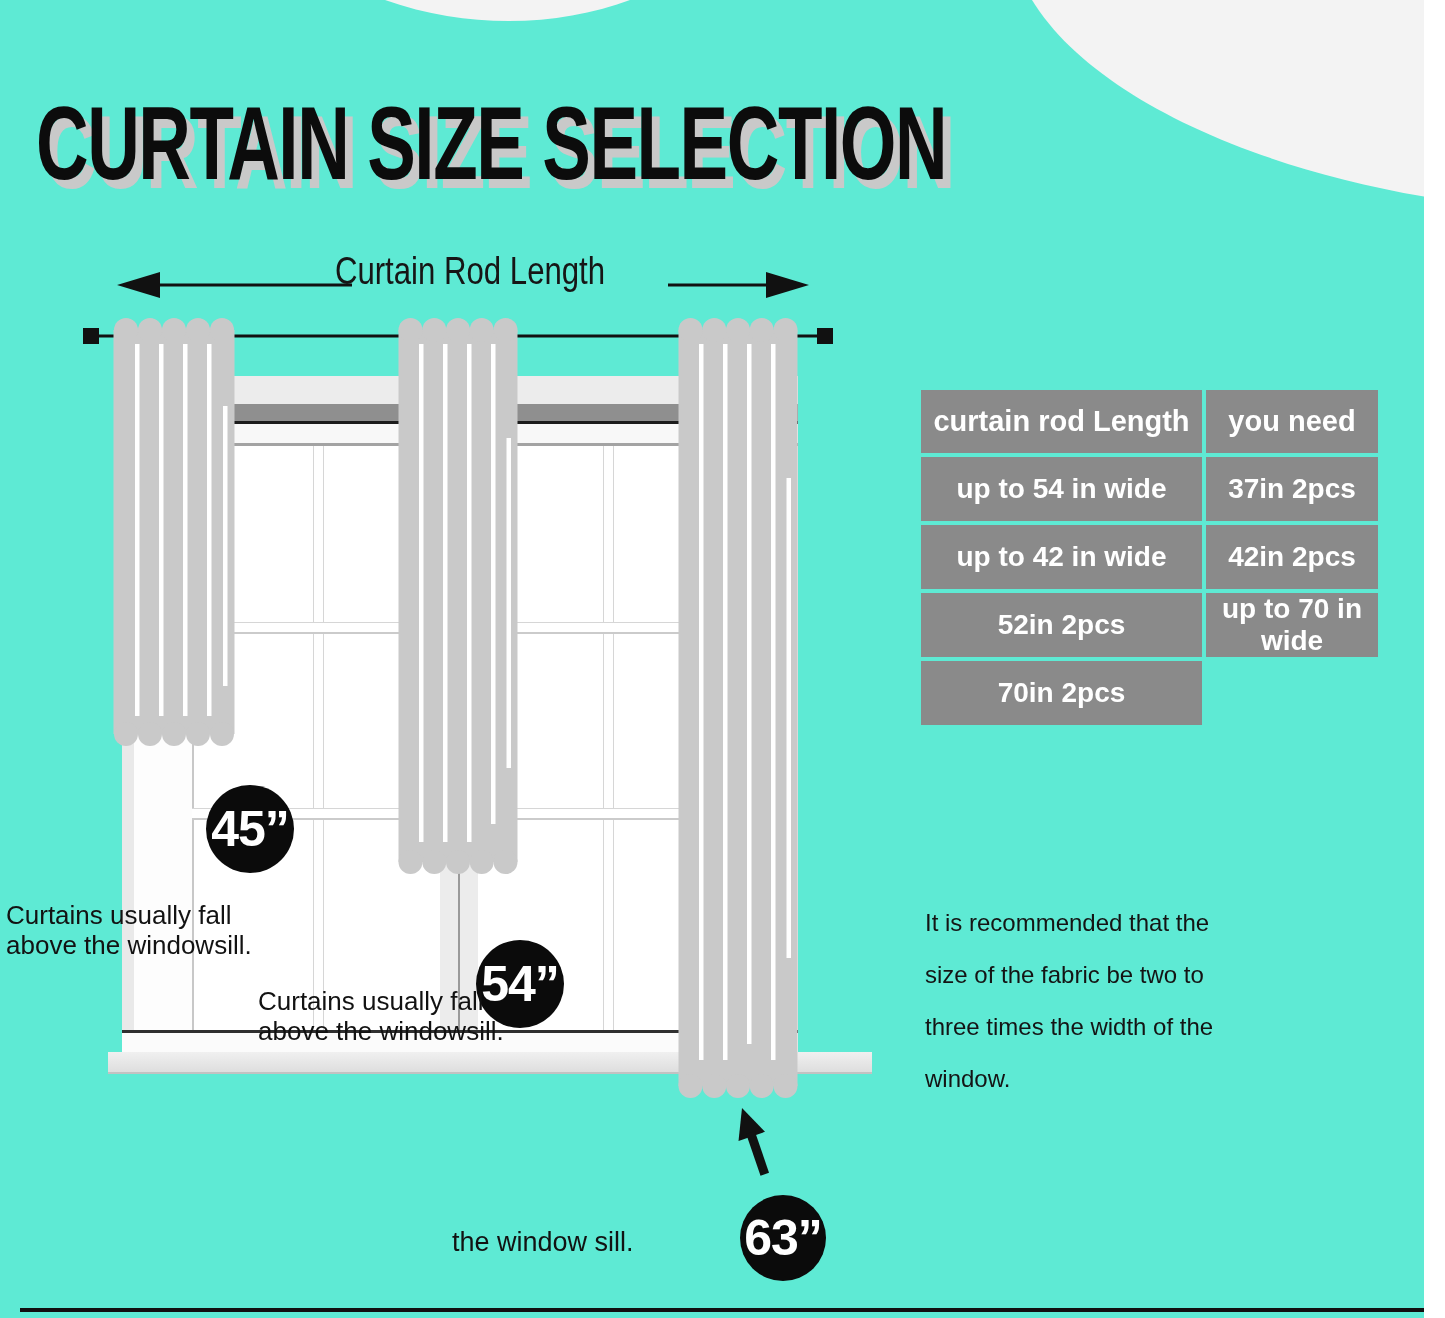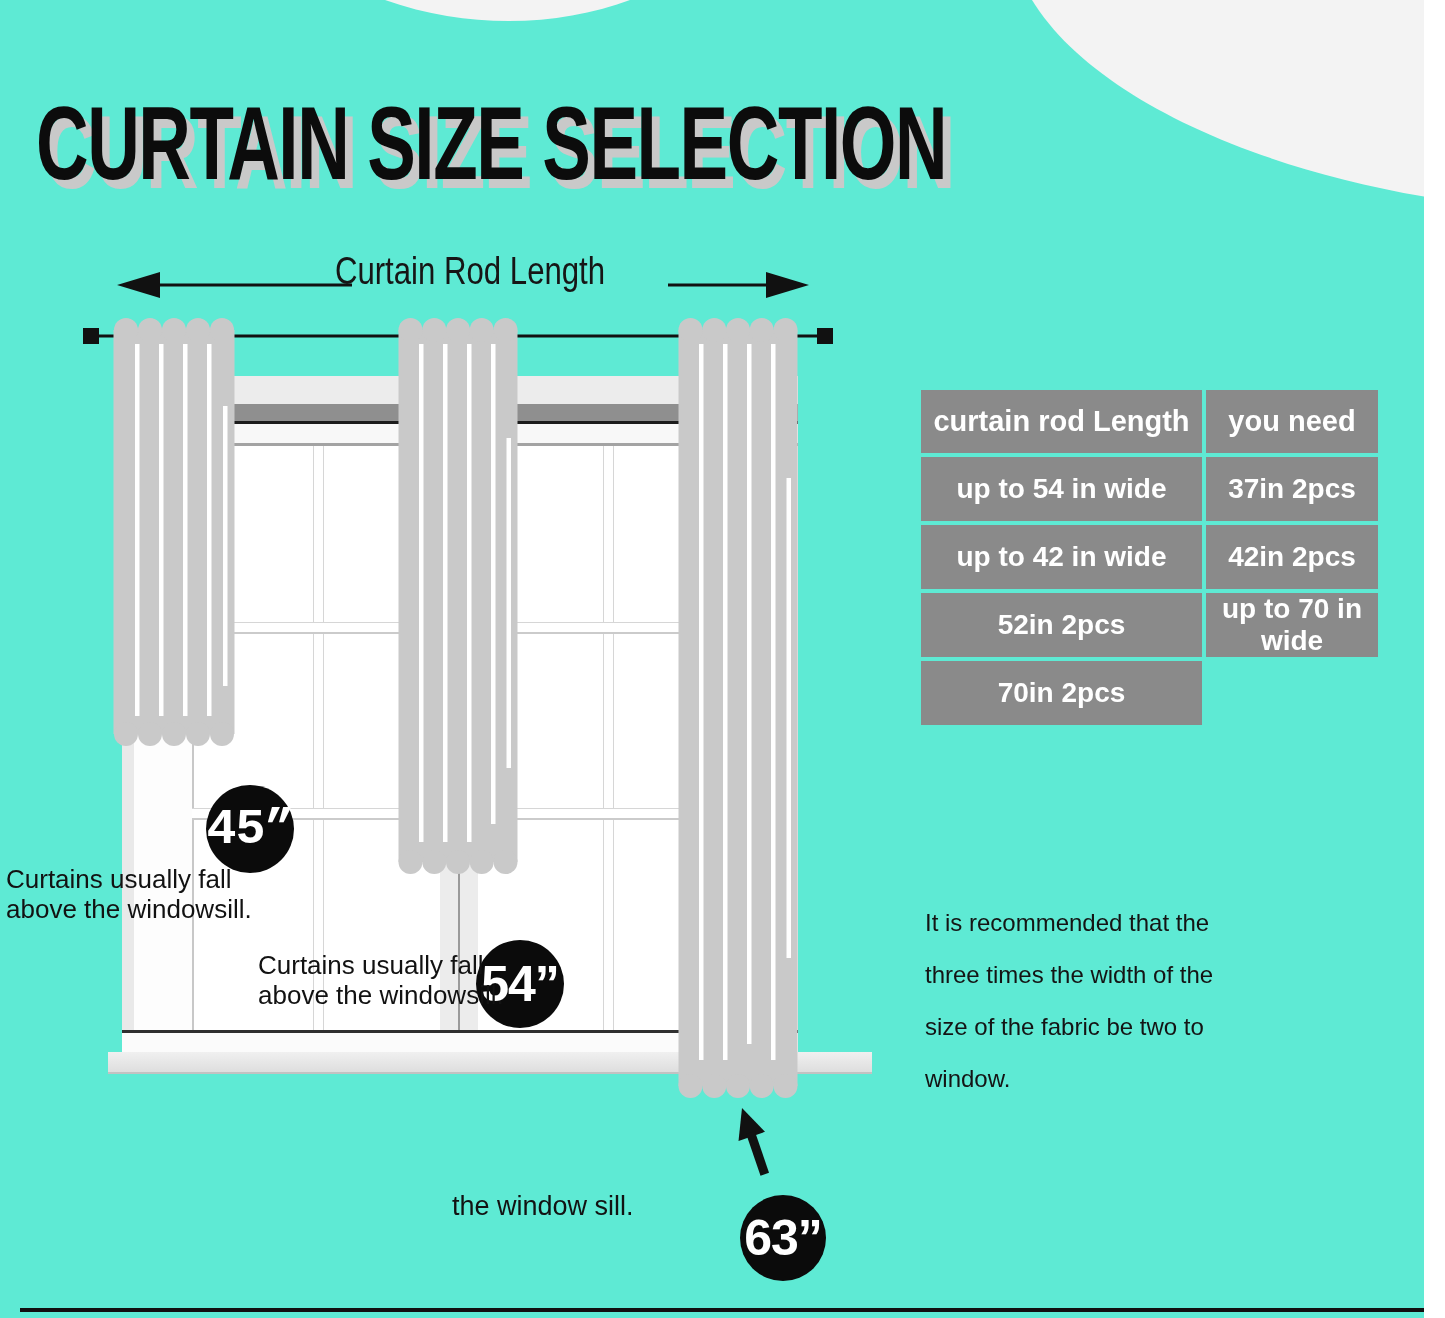--- a/index.html
+++ b/index.html
@@ -49,26 +49,26 @@
   
   .curtain{position:absolute;z-index:2;}
   .c1{left:113px;top:318px;} .c2{left:398px;top:318px;} .c3{left:678px;top:318px;}
 
   
   .callout{
     position:absolute;z-index:4;border-radius:50%;background:#0b0b0b;
     display:flex;align-items:center;justify-content:center;
     color:#ffffff;font-weight:bold;font-size:50px;letter-spacing:-1px;
   }
-  .callout.k1{left:206px;top:785px;width:88px;height:88px;font-family:Liberation Mono, monospace;}
+  .callout.k1{left:206px;top:785px;width:88px;height:88px;}
   .callout.k2{left:476px;top:940px;width:88px;height:88px;}
   .callout.k3{left:740px;top:1195px;width:86px;height:86px;}
 
   
-  .note{position:absolute;z-index:4;font-size:26px;line-height:30px;color:#121212;white-space:nowrap;}
+  .note{position:absolute;z-index:4;font-size:26px;line-height:30px;color:#121212;white-space:nowrap;margin-top:36px;}
   .note.n1{left:6px;top:864px;}
   .note.n2{left:258px;top:950px;}
   .note.n3{left:452px;top:1190px;font-size:27px;line-height:32px;}
 
   
   .size-table{position:absolute;left:921px;top:390px;z-index:3;
     display:grid;grid-template-columns:281px 172px;grid-auto-rows:auto;gap:4px;}
   .size-table .cell{
     background:#8a8a8a;color:#ffffff;font-weight:bold;font-size:28px;
     display:flex;align-items:center;justify-content:center;height:64px;text-align:center;
@@ -244,19 +244,19 @@
     <div class="cell">42in 2pcs</div>
 
     <div class="cell">52in 2pcs</div>
 
     <div class="cell">up to 70 in wide</div>
     <div class="cell">70in 2pcs</div>
   </div>
 
   <div class="recommend">
     <div class="line">It is recommended that the</div>
+    <div class="line">size of the fabric be two to</div>
     <div class="line">three times the width of the</div>
-    <div class="line">size of the fabric be two to</div>
     <div class="line">window.</div>
   </div>
 
   <div class="bottom-rule"></div>
 </div>
 
 </body></html>

